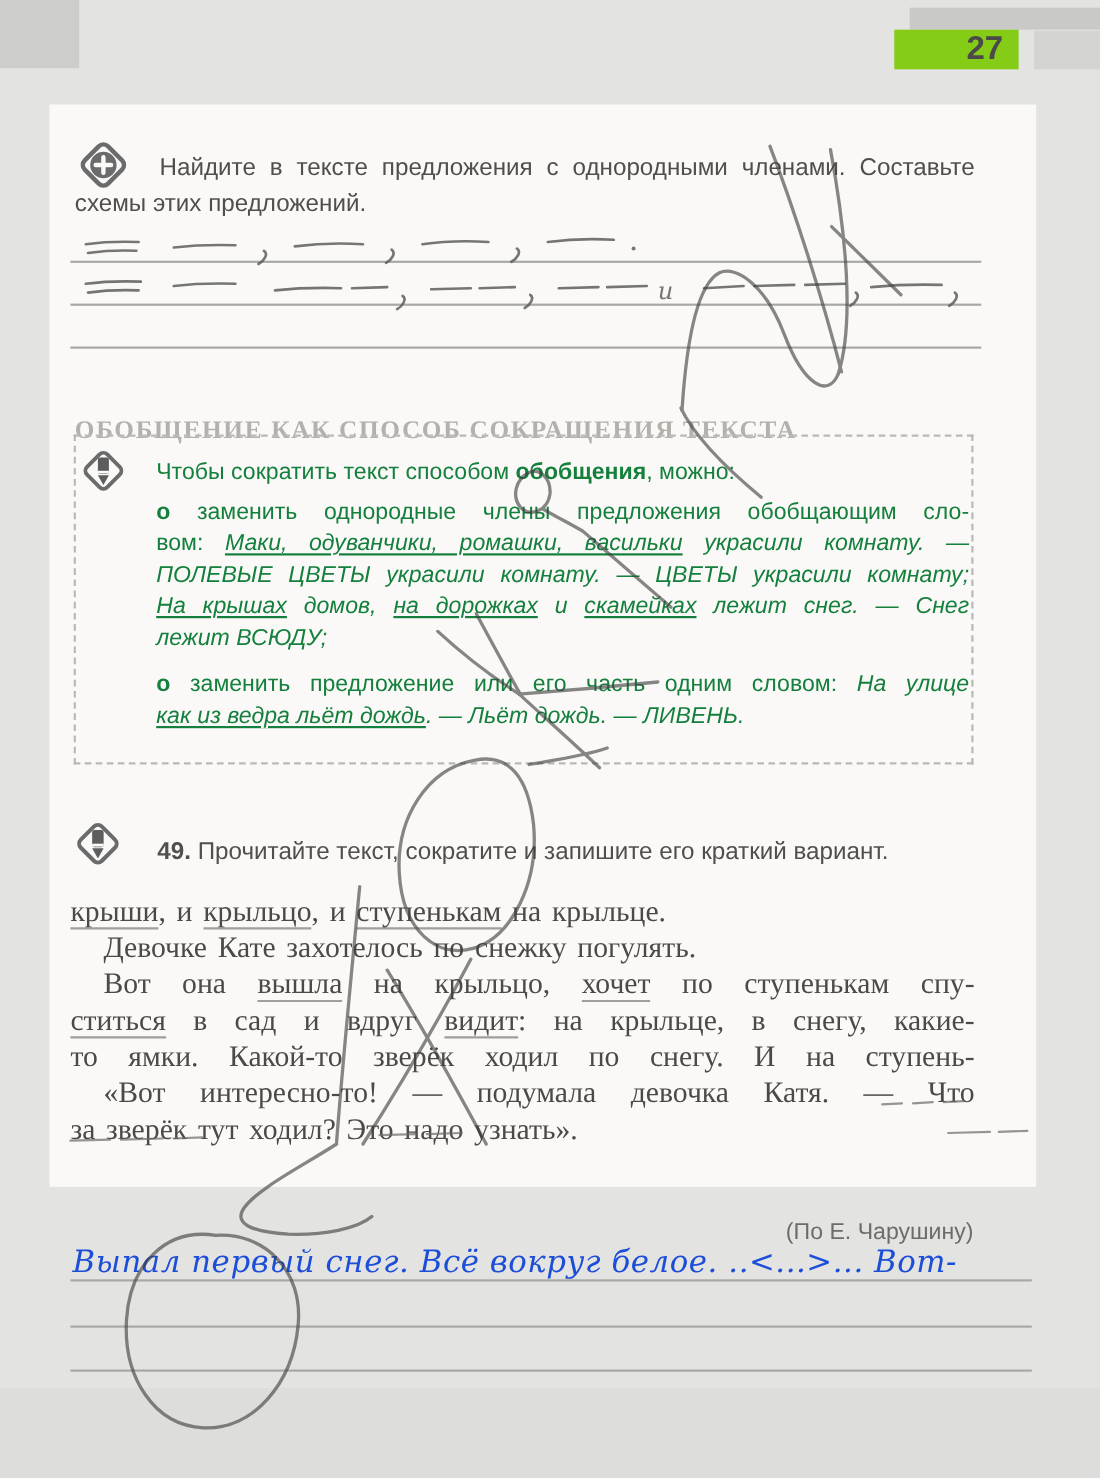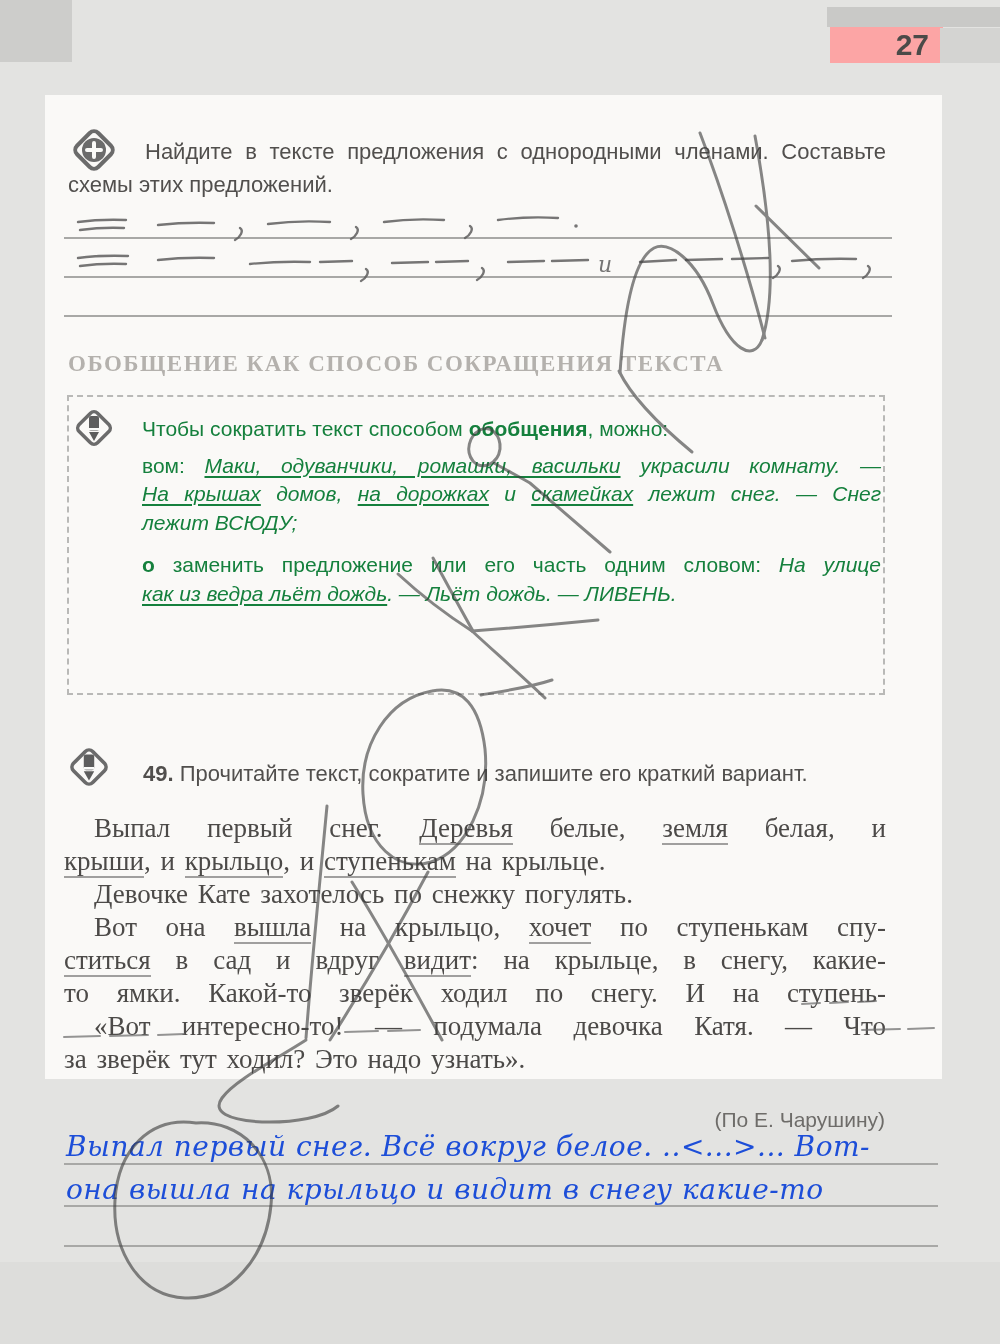--- a/index.html
+++ b/index.html
@@ -1,30 +1,30 @@
 <!DOCTYPE html>
 <html><head>
 <meta charset="utf-8">
 <style>
   html,body{margin:0;padding:0;background:#e3e3e1;}
   .scan{position:relative;width:1000px;height:1344px;background:#e3e3e1;overflow:hidden;
         font-family:"Liberation Sans",sans-serif;}
   .abs{position:absolute;}
   .corner-shade{left:0;top:0;width:72px;height:62px;background:#cdcdcb;}
   .tab-strip{left:827px;top:7px;width:173px;height:20px;background:#c9c9c7;}
-  .page-tab{left:830px;top:27px;width:113px;height:36px;background:#fca5a5;}
+  .page-tab{left:813px;top:27px;width:113px;height:36px;background:#84cc16;}
   .page-num{display:block;text-align:right;padding-right:14px;font-size:30px;font-weight:bold;
             color:#4b4a48;line-height:36px;}
   .tab-side{left:940px;top:28px;width:60px;height:35px;background:#d4d4d2;}
   .bottom-band{left:0;top:1262px;width:1000px;height:82px;background:#dddddb;}
   .page{left:45px;top:95px;width:897px;height:984px;background:#faf9f7;}
   .sans{font-size:22px;color:#514f4d;line-height:33px;}
   .rule-text{font-size:21px;color:#15803d;line-height:28.5px;}
   .serif{font-family:"Liberation Serif",serif;font-size:27px;color:#4c4a48;line-height:33px;word-spacing:3px;}
-  .heading{font-family:"Liberation Serif",serif;font-weight:bold;font-size:23px;color:#b4b1ad;letter-spacing:1.5px;}
+  .heading{font-family:"Liberation Serif",serif;font-weight:bold;font-size:23px;color:#b4b1ad;letter-spacing:1.5px;margin-top:27px;}
   .hand{font-family:"DejaVu Serif",serif;font-style:italic;font-size:28px;color:#1d4ed8;letter-spacing:.5px;white-space:nowrap;}
   .attr{font-size:21px;color:#6e6c69;text-align:right;}
   .line{min-height:1em;}
   .just{text-align:justify;text-align-last:justify;text-justify:inter-word;}
   .b{font-weight:700;}
   .i{font-style:italic;}
   .u{text-decoration:underline;text-decoration-thickness:1.5px;text-underline-offset:3px;}
   .p{border-bottom:2px solid rgba(85,85,85,.55);}
   .wline{border-top:2px solid #a8a8a6;height:0;}
   .rulebox{left:22px;top:300px;width:818px;height:300px;box-sizing:border-box;
@@ -64,21 +64,23 @@
     <div class="abs wline" style="left:19px;top:181px;width:828px;"></div>
     <div class="abs wline" style="left:19px;top:220px;width:828px;"></div>
 
     <div class="abs heading" style="left:23px;top:256px;width:818px;">ОБОБЩЕНИЕ КАК СПОСОБ СОКРАЩЕНИЯ ТЕКСТА</div>
 
     <div class="abs rulebox rule-text">
       <div>
           <div class="line"><span>Чтобы сократить текст способом </span><span class="b">обобщения</span><span>, можно:</span></div>
         </div>
       <div class="rb-b1">
+          <div class="line just"><span class="b">о</span><span> заменить однородные члены предложения обобщающим сло-</span></div>
           <div class="line just"><span>вом: </span><span class="i u">Маки, одуванчики, ромашки, васильки</span><span class="i"> украсили комнату. —</span></div>
+          <div class="line just"><span class="i">ПОЛЕВЫЕ ЦВЕТЫ украсили комнату. — ЦВЕТЫ украсили комнату;</span></div>
           <div class="line just"><span class="i u">На крышах</span><span class="i"> домов, </span><span class="i u">на дорожках</span><span class="i"> и </span><span class="i u">скамейках</span><span class="i"> лежит снег. — Снег</span></div>
           <div class="line"><span class="i">лежит ВСЮДУ;</span></div>
         </div>
       <div class="rb-b2">
           <div class="line just"><span class="b">о</span><span> заменить предложение или его часть одним словом: </span><span class="i">На улице</span></div>
           <div class="line"><span class="i u">как из ведра льёт дождь</span><span class="i">. — Льёт дождь. — ЛИВЕНЬ.</span></div>
         </div>
     </div>
     <div class="abs" style="left:26px;top:310px;width:46px;height:46px;">
       <svg width="46" height="46" viewBox="0 0 46 46">
@@ -99,34 +101,32 @@
             <path d="M18 27h10l-5 9z"></path>
           </g>
         <rect x="18" y="23" width="10" height="2.5" fill="#fafaf8"></rect>
       </svg>
     </div>
     <div class="abs sans" style="left:98px;top:662px;width:744px;">
         <div class="line"><span class="b">49.</span><span> Прочитайте текст, сократите и запишите его краткий вариант.</span></div>
       </div>
 
     <div class="abs serif" style="left:19px;top:717px;width:822px;">
-        <div class="line just" style="padding-left: 30px;"><span>Выпал первый снег. </span><span class="p">Деревья</span><span> белые, </span><span class="p">земля</span><span> белая, и</span></div>
         <div class="line"><span class="p">крыши</span><span>, и </span><span class="p">крыльцо</span><span>, и </span><span class="p">ступенькам</span><span> на крыльце.</span></div>
         <div class="line" style="padding-left: 30px;"><span>Девочке Кате захотелось по снежку погулять.</span></div>
         <div class="line just" style="padding-left: 30px;"><span>Вот она </span><span class="p">вышла</span><span> на крыльцо, </span><span class="p">хочет</span><span> по ступенькам спу-</span></div>
         <div class="line just"><span class="p">ститься</span><span> в сад и вдруг </span><span class="p">видит</span><span>: на крыльце, в снегу, какие-</span></div>
         <div class="line just"><span>то ямки. Какой-то зверёк ходил по снегу. И на ступень-</span></div>
         <div class="line just" style="padding-left: 30px;"><span>«Вот интересно-то! — подумала девочка Катя. — Что</span></div>
         <div class="line"><span>за зверёк тут ходил? Это надо узнать».</span></div>
       </div>
 
     <div class="abs attr" style="left:400px;top:1013px;width:440px;">(По Е. Чарушину)</div>
 
     <div class="abs hand" style="left:21px;top:1035px;">Выпал первый снег. Всё вокруг белое. ..&lt;...&gt;... Вот-</div>
-    <div class="abs hand" style="left:21px;top:1078px;">она вышла на крыльцо и видит в снегу какие-то</div>
 
     <div class="abs wline" style="left:19px;top:1068px;width:874px;"></div>
     <div class="abs wline" style="left:19px;top:1110px;width:874px;"></div>
     <div class="abs wline" style="left:19px;top:1150px;width:874px;"></div>
   </div>
 
   <svg class="abs overlay" width="1000" height="1344" viewBox="0 0 1000 1344">
 
     <g stroke="#5f5f5f" stroke-width="2.4" opacity="0.85" stroke-linecap="round" fill="none">
       <path d="M78 222 Q100 219 126 220"></path>

